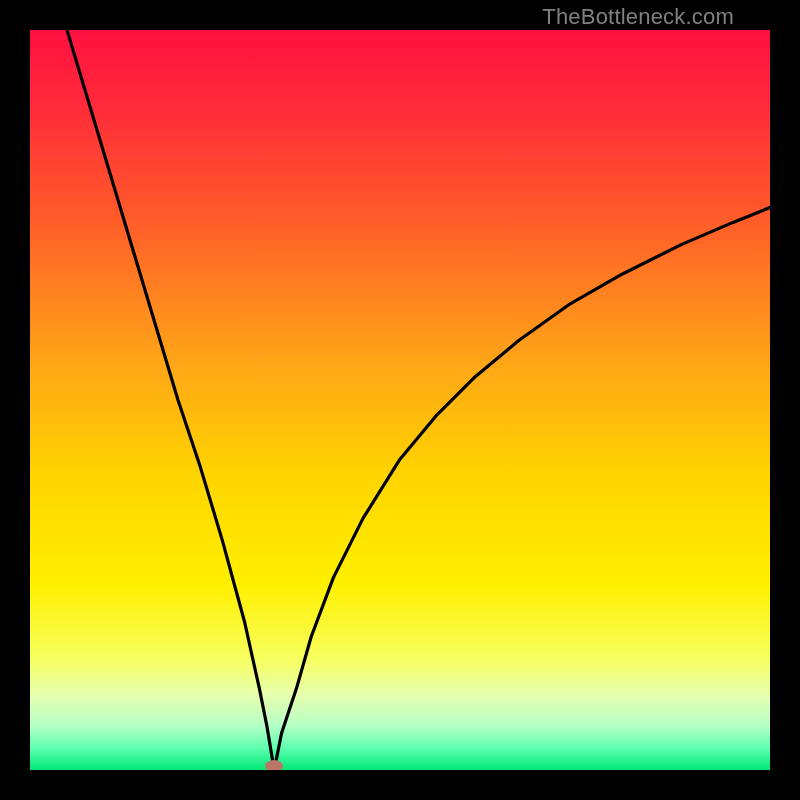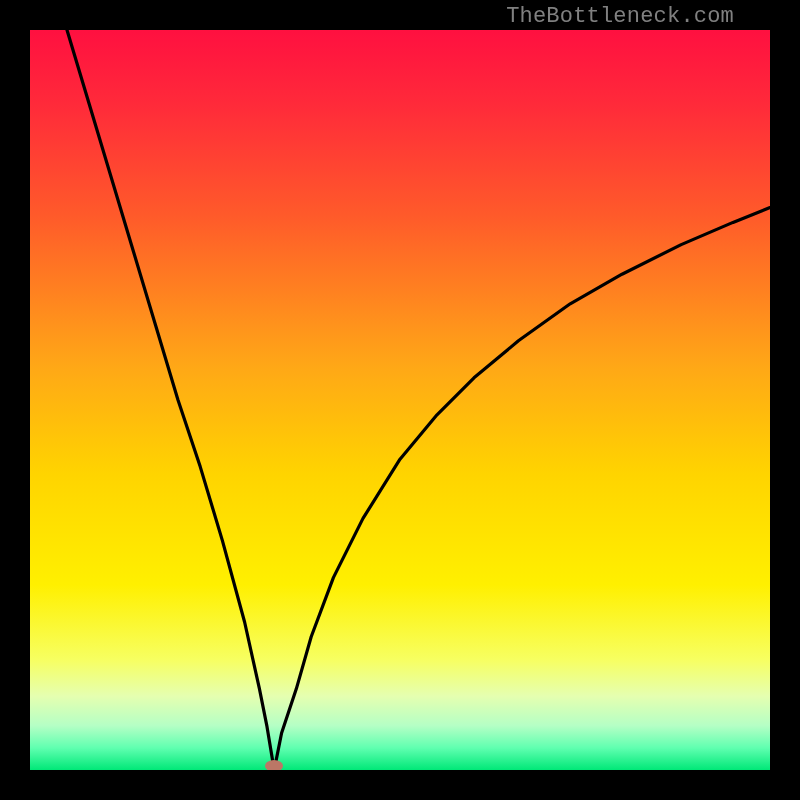--- a/index.html
+++ b/index.html
@@ -9,21 +9,20 @@
     height: 800px;
     background: #000;
     overflow: hidden;
     font-family: Arial, Helvetica, sans-serif;
   }
   .stage {
     position: relative;
     width: 744px;
     height: 800px;
     background: #000;
-    font-family: Liberation Mono, monospace;
   }
   .watermark {
     position: absolute;
     top: 4px;
     right: 10px;
     color: #808080;
     font-size: 22px;
     font-weight: 400;
     letter-spacing: 0.2px;
     z-index: 5;

